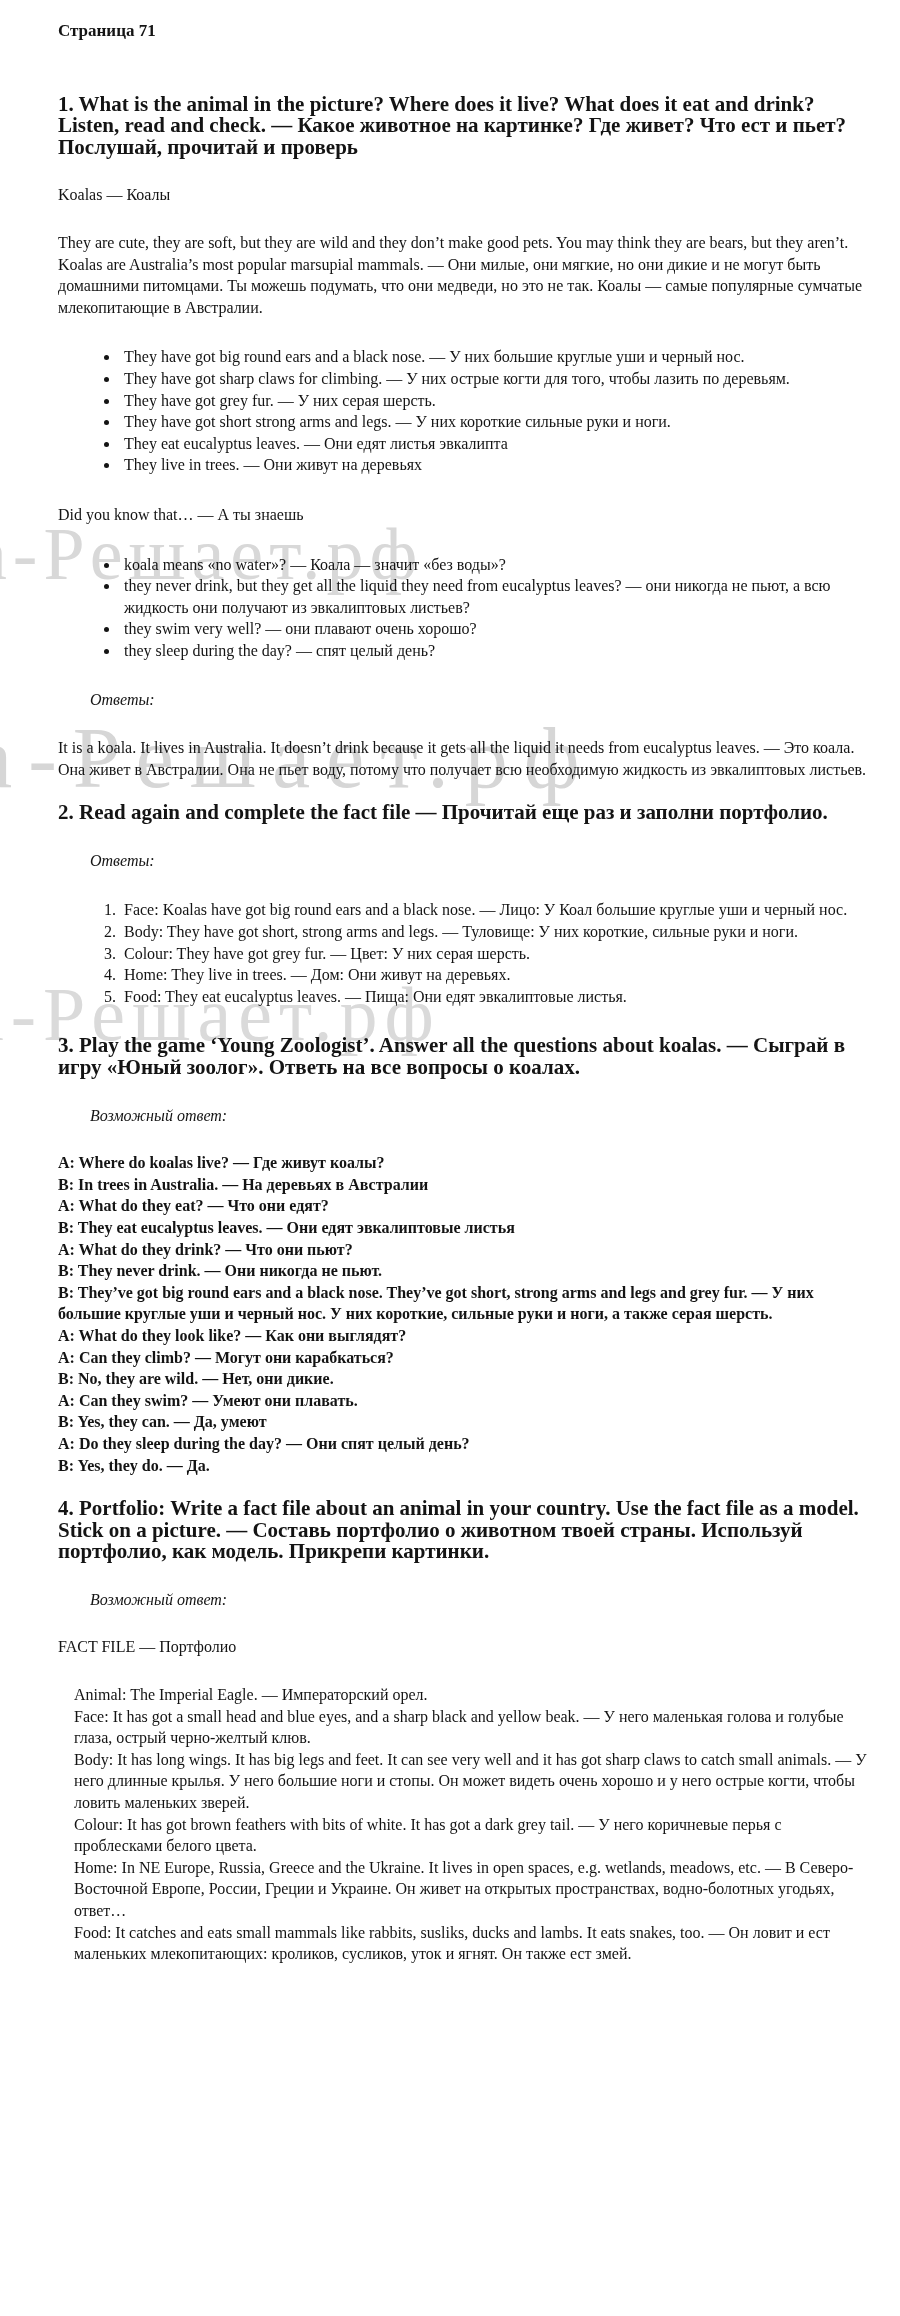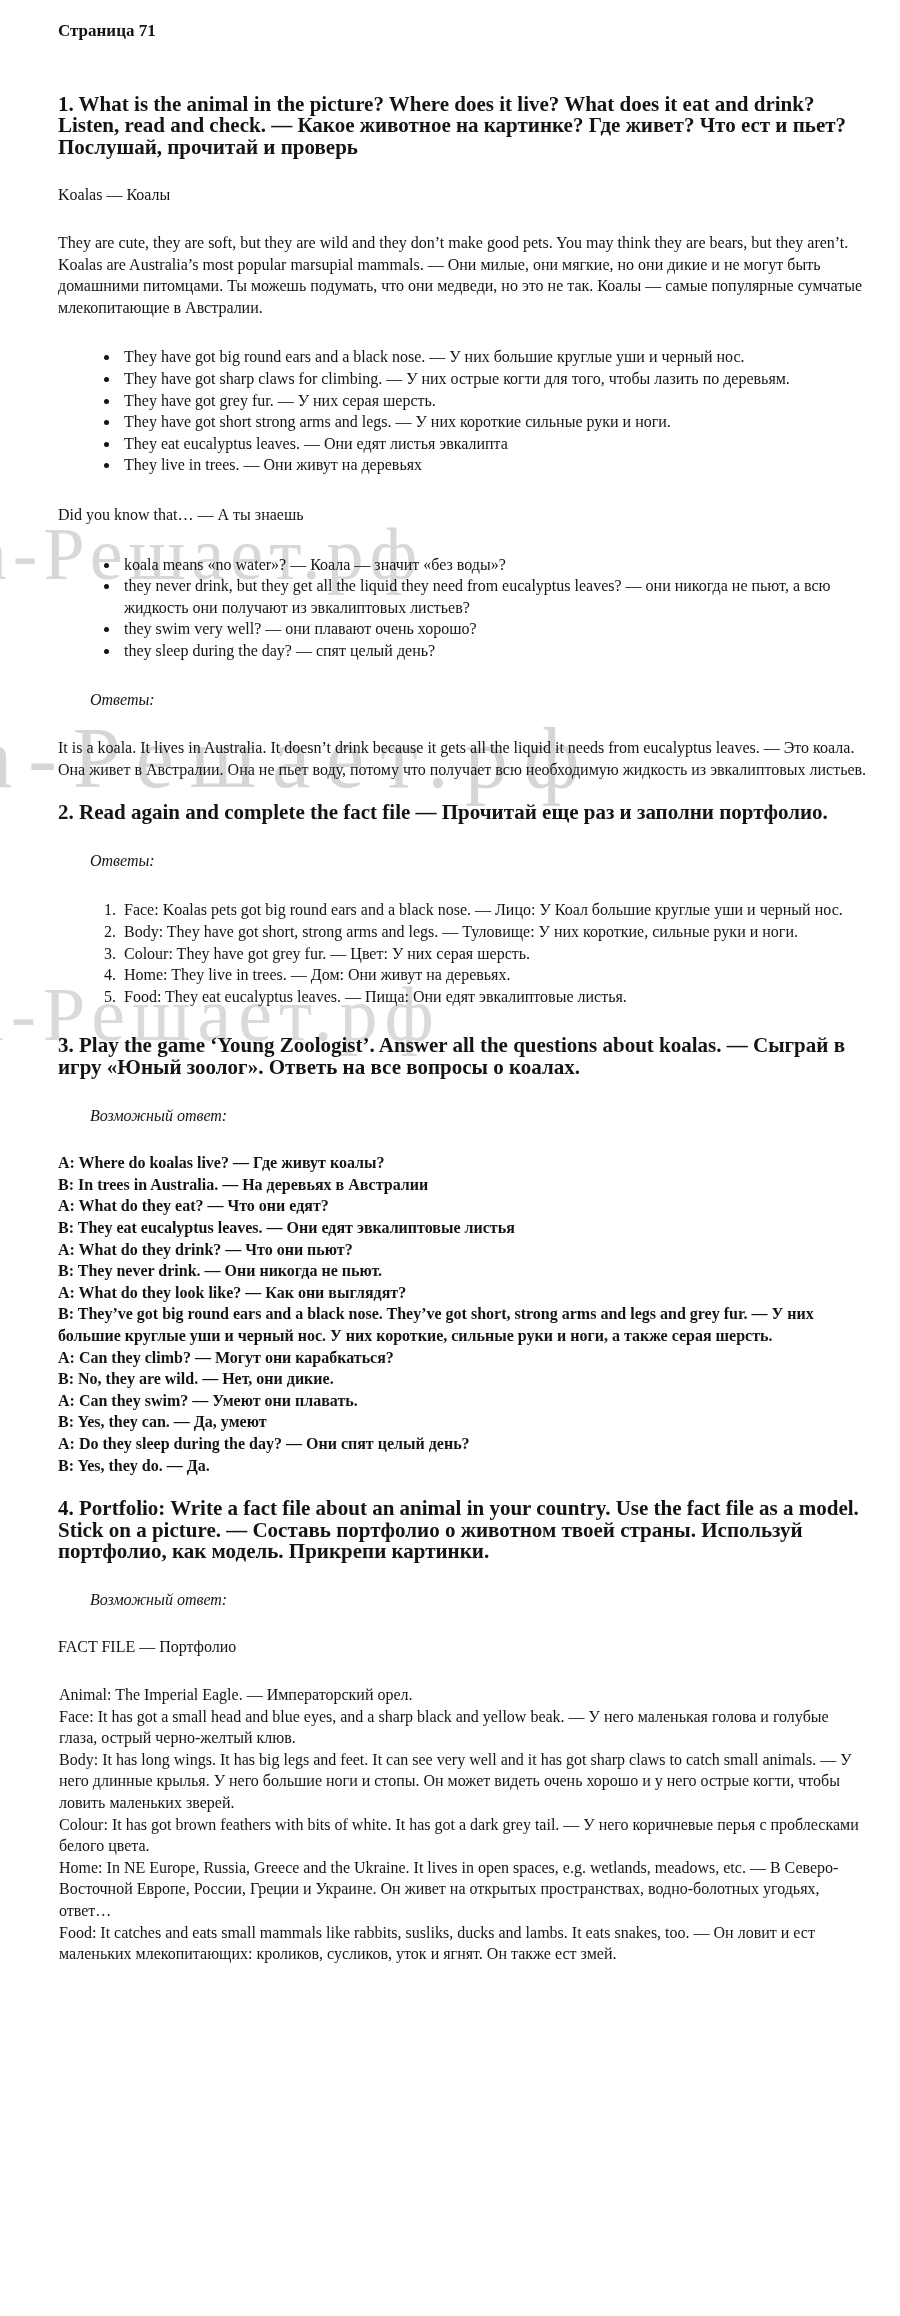--- a/index.html
+++ b/index.html
@@ -14,21 +14,21 @@
   .page-title{font-weight:bold;margin:0 0 52px 0;font-size:17px;}
   .h{font-weight:bold;margin:0 0 26px 0;font-size:21px;}
   .line{margin:0 0 26px 0;}
   p.para{margin:0 0 22px 0;}
   ul.facts, ol.facts{margin:28px 0;padding-left:62px;}
   li{margin:0;padding:0 0 0 4px;}
   .it{font-style:italic;margin-left:32px;}
   .b{font-weight:normal;}
   .dialog{margin:12px 0 22px 0;font-weight:bold;}
   .dialog div{margin:0;}
-  .ff-block{margin:0 0 22px 1px;}
+  .ff-block{margin:0 0 22px 16px;}
   .ff-entry{margin:0;}
   .gap-lg{margin-bottom:30px;}
   .watermark{
     position:absolute;z-index:0;
     font-family:"Liberation Serif","DejaVu Serif",serif;
     white-space:nowrap;user-select:none;
   }
   .wm1{left:-26px;top:544px;font-size:74px;letter-spacing:6px;color:#d8d8d8;}
   .wm2{left:-26px;top:748px;font-size:86px;letter-spacing:16px;color:#d6d6d6;}
   .wm3{left:-30px;top:1004px;font-size:76px;letter-spacing:7px;color:#dadada;}
@@ -70,40 +70,40 @@
 
   <div class="line it">Ответы:</div>
 
   <p class="para gap-lg">It is a koala. It lives in Australia. It doesn’t drink because it gets all the liquid it needs from eucalyptus leaves. — Это коала. Она живет в Австралии. Она не пьет воду, потому что получает всю необходимую жидкость из эвкалиптовых листьев.</p>
 
   <div class="h">2. Read again and complete the fact file — Прочитай еще раз и заполни портфолио.</div>
 
   <div class="line it" style="margin-bottom:0">Ответы:</div>
 
   <ol class="facts">
-    <li><span class="b">Face:</span> <span>Koalas pets got big round ears and a black nose. — Лицо: У Коал большие круглые уши и черный нос.</span></li>
+    <li><span class="b">Face:</span> <span>Koalas have got big round ears and a black nose. — Лицо: У Коал большие круглые уши и черный нос.</span></li>
     <li><span class="b">Body:</span> <span>They have got short, strong arms and legs. — Туловище: У них короткие, сильные руки и ноги.</span></li>
     <li><span class="b">Colour:</span> <span>They have got grey fur. — Цвет: У них серая шерсть.</span></li>
     <li><span class="b">Home:</span> <span>They live in trees. — Дом: Они живут на деревьях.</span></li>
     <li><span class="b">Food:</span> <span>They eat eucalyptus leaves. — Пища: Они едят эвкалиптовые листья.</span></li>
   </ol>
 
   <div class="h">3. Play the game ‘Young Zoologist’. Answer all the questions about koalas. — Сыграй в игру «Юный зоолог». Ответь на все вопросы о коалах.</div>
 
   <div class="line it">Возможный ответ:</div>
 
   <div class="dialog">
     <div>A: Where do koalas live? — Где живут коалы?</div>
     <div>B: In trees in Australia. — На деревьях в Австралии</div>
     <div>A: What do they eat? — Что они едят?</div>
     <div>B: They eat eucalyptus leaves. — Они едят эвкалиптовые листья</div>
     <div>A: What do they drink? — Что они пьют?</div>
     <div>B: They never drink. — Они никогда не пьют.</div>
+    <div>B: They’ve got big round ears and a black nose. They’ve got short, strong arms and legs and grey fur. — У них большие круглые уши и черный нос. У них короткие, сильные руки и ноги, а также серая шерсть.</div>
     <div>A: What do they look like? — Как они выглядят?</div>
-    <div>B: They’ve got big round ears and a black nose. They’ve got short, strong arms and legs and grey fur. — У них большие круглые уши и черный нос. У них короткие, сильные руки и ноги, а также серая шерсть.</div>
     <div>A: Can they climb? — Могут они карабкаться?</div>
     <div>B: No, they are wild. — Нет, они дикие.</div>
     <div>A: Can they swim? — Умеют они плавать.</div>
     <div>B: Yes, they can. — Да, умеют</div>
     <div>A: Do they sleep during the day? — Они спят целый день?</div>
     <div>B: Yes, they do. — Да.</div>
   </div>
 
   <div class="h">4. Portfolio: Write a fact file about an animal in your country. Use the fact file as a model. Stick on a picture. — Составь портфолио о животном твоей страны. Используй портфолио, как модель. Прикрепи картинки.</div>
 

